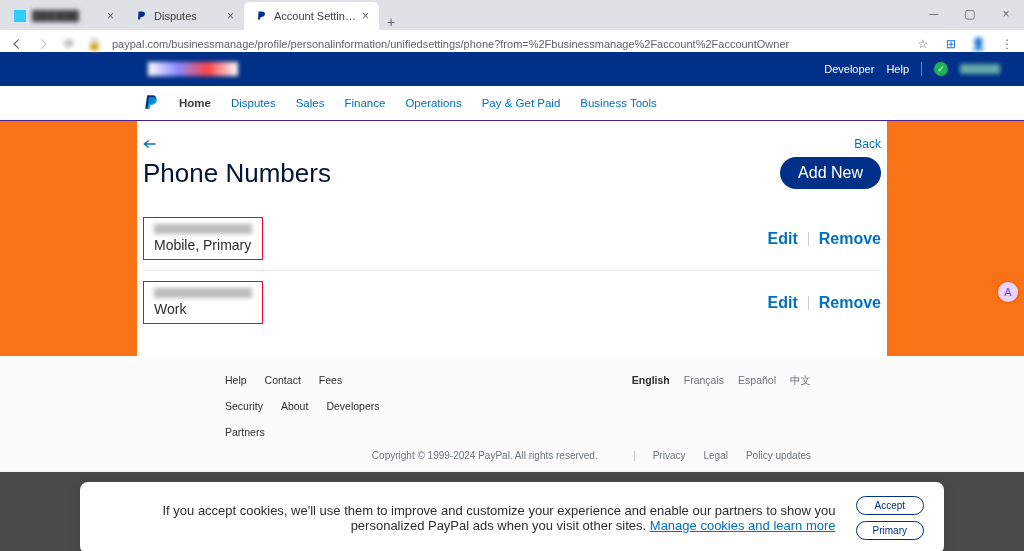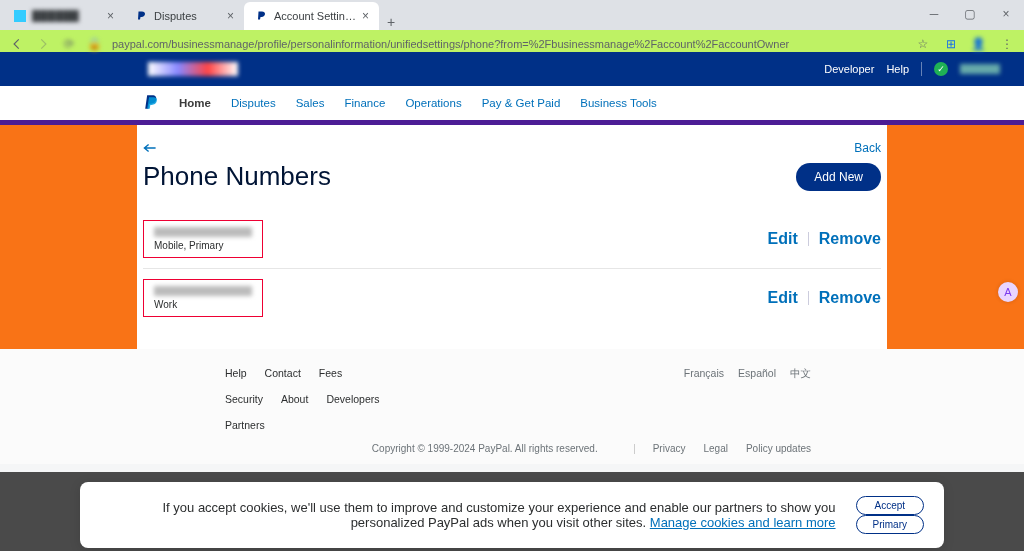--- a/index.html
+++ b/index.html
@@ -9,70 +9,70 @@
   .browser-chrome { background: #dfe1e5; height: 52px; }
   .tab-strip { display: flex; align-items: flex-end; height: 30px; padding-left: 4px; background: #dee1e6; }
   .tab { display: flex; align-items: center; height: 28px; padding: 0 10px; min-width: 120px; max-width: 135px; font-size: 11px; color: #3c4043; border-radius: 6px 6px 0 0; gap: 6px; }
   .tab.active { background: #ffffff; }
   .tab .favicon { width: 14px; height: 14px; display: flex; align-items: center; justify-content: center; }
   .tab .title { flex: 1; white-space: nowrap; overflow: hidden; text-overflow: ellipsis; }
   .tab .close { font-size: 12px; color: #5f6368; cursor: pointer; }
   .newtab { width: 24px; text-align: center; color: #5f6368; font-size: 14px; cursor: pointer; }
   .win-controls { position: absolute; top: 0; right: 0; display: flex; }
   .win-btn { width: 36px; height: 28px; display: flex; align-items: center; justify-content: center; color: #5f6368; font-size: 12px; }
-  .addr-row { display: flex; align-items: center; height: 28px; background: #bef264; padding: 0 8px; gap: 8px; border-bottom: 1px solid #e0e0e0; }
+  .addr-row { display: flex; align-items: center; height: 28px; background: #ffffff; padding: 0 8px; gap: 8px; border-bottom: 1px solid #e0e0e0; }
   .nav-icon { width: 18px; height: 18px; display: flex; align-items: center; justify-content: center; color: #5f6368; }
   .url-bar { flex: 1; font-size: 11px; color: #5f6368; white-space: nowrap; overflow: hidden; }
   .addr-icons { display: flex; gap: 10px; align-items: center; }
 
   
   .page { background: #f97316; }
   .top-bar { background: #003087; height: 34px; display: flex; align-items: center; justify-content: space-between; padding: 0 24px 0 148px; color: #fff; font-size: 11px; }
   .top-logo { filter: blur(2px); background: linear-gradient(90deg,#fff,#88f,#f44,#fff); width:90px; height:14px; }
   .top-links { display: flex; align-items: center; gap: 12px; }
   .top-links .sep { width:1px; height:14px; background:rgba(255,255,255,.4);}
   .shield { width:14px; height:14px; background:#1fb155; border-radius:50%; display:flex;align-items:center;justify-content:center;font-size:9px;}
   .user-blur { filter: blur(2px); background:#6aa; width:40px; height:10px;}
 
-  .main-nav-wrap { background:#fff; border-bottom:5px solid #4c1d95; }
+  .main-nav-wrap { background:#fff; border-bottom:1px solid #4c1d95; }
   .main-nav { width: 750px; margin: 0 auto; height: 34px; display: flex; align-items: center; gap: 20px; padding-left: 6px; }
   .pp-logo { font-weight: bold; }
   .nav-link { font-size: 11.5px; color: #0070ba; cursor: pointer; }
   .nav-link.home { color:#3b3b3b; font-weight:600; }
 
   .content { width: 750px; margin: 0 auto; padding: 16px 6px 22px; background:#fff; }
   .back-row { display:flex; align-items:center; gap:6px; color:#0070ba; font-size:12px; cursor:pointer; margin-bottom:6px;justify-content:space-between;}
   .heading-row { display:flex; justify-content:space-between; align-items:center; margin-bottom:18px;gap:40px;}
   .page-title { font-family: "Helvetica Neue", Arial; font-size:26px; font-weight:400; color:#001435;}
-  .add-btn { background:#003087; color:#fff; border:none; border-radius:18px; padding:7px 18px; font-size:12px; cursor:pointer;}
+  .add-btn { background:#003087; color:#fff; border:none; border-radius:18px; padding:7px 18px; font-size:16px; cursor:pointer;}
 
   .phone-box { border:1.5px solid #e03; padding:6px 10px; width:120px; }
   .phone-num { filter: blur(2px); background:#bbb; height:10px; margin-bottom:3px;}
-  .phone-label { font-size:10px; color:#2c2e2f; }
+  .phone-label { font-size:14px; color:#2c2e2f; }
   .phone-row { display:flex; justify-content:space-between; align-items:center; padding:10px 0; }
   .phone-actions { display:flex; align-items:center; gap:10px; }
   .act-link { color:#0070ba; font-size:16px; font-weight:600; cursor:pointer; }
   .act-sep { width:1px; height:14px; background:#ccd;}
   .divider { border:0; border-top:1px solid #e6e6e6;}
 
   .footer { background:#fbfbfb; padding: 18px 0 10px; }
   .footer-inner { width:750px; margin:0 auto; display:flex; justify-content:space-between;}
   .footer-links { display:flex; flex-wrap:wrap; gap:14px 18px; width:260px; font-size:10.5px; color:#2c2e2f; padding-left:88px;}
   .footer-links span { cursor:pointer;}
   .lang-row { display:flex; gap:14px; font-size:10.5px; color:#6c7378; padding-right:76px;}
   .lang-row .active { color:#2c2e2f; font-weight:600;}
   .legal-row { width:750px; margin:12px auto 0; display:flex; justify-content:flex-end; gap:18px; font-size:10px; color:#6c7378; padding-right:76px; align-items:center;}
   .legal-row .copy { margin-right:18px;}
   .legal-row .lsep { width:1px; height:10px; background:#ccc;}
 
   .bottom-band { position:absolute; left:0; right:0; top:472px; height:79px; background:#4a4a4a;}
   .cookie-banner { position:absolute; left:80px; right:80px; top:482px; background:#fff; border-radius:8px; box-shadow:0 2px 12px rgba(0,0,0,.12); padding:14px 20px; display:flex; align-items:center; justify-content:space-between; gap:20px;}
   .cookie-text { font-size:13px; color:#2c2e2f; text-align:right; flex:1;}
   .cookie-text a { color:#0070ba; text-decoration:underline; cursor:pointer;}
-  .cookie-btns { display:flex; flex-direction:column; }
+  .cookie-btns { display:flex; flex-direction:column; gap:6px;}
   .pill { border:1px solid #003087; color:#003087; background:#fff; border-radius:14px; padding:3px 16px; font-size:10px; cursor:pointer;}
 
   .side-avatar { position:absolute; right:6px; top:282px; width:20px; height:20px; border-radius:50%; background:#e9d5ff; display:flex; align-items:center; justify-content:center; font-size:11px; color:#7c3aed; box-shadow:0 0 4px rgba(0,0,0,.15);}
 
   svg { display:block; }
 </style>
 </head>
 <body>
 
 <div class="browser-chrome">
@@ -202,20 +202,21 @@
       <div class="footer-links">
         <span>Help</span>
         <span>Contact</span>
         <span>Fees</span>
         <span>Security</span>
         <span>About</span>
         <span>Developers</span>
         <span>Partners</span>
       </div>
       <div class="lang-row">
+        <span class="active">English</span>
         <span>Français</span>
         <span>Español</span>
         <span>中文</span>
       </div>
     </div>
     <div class="legal-row">
       <span class="copy">Copyright © 1999-2024 PayPal. All rights reserved.</span>
       <span class="lsep"></span>
       <span>Privacy</span>
       <span>Legal</span>

